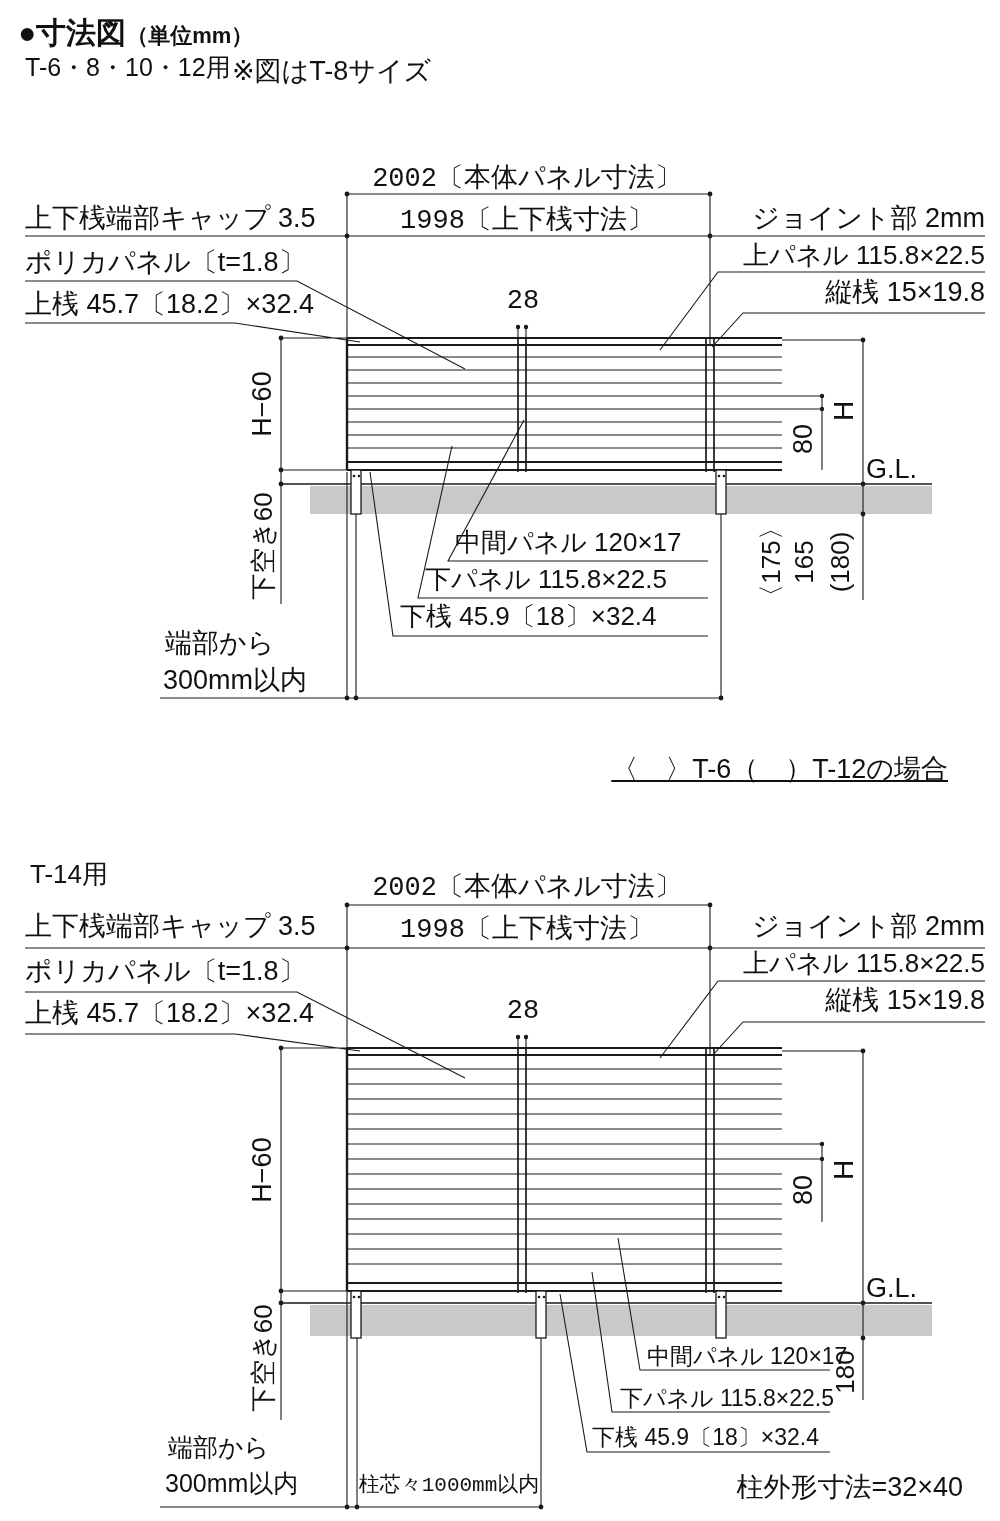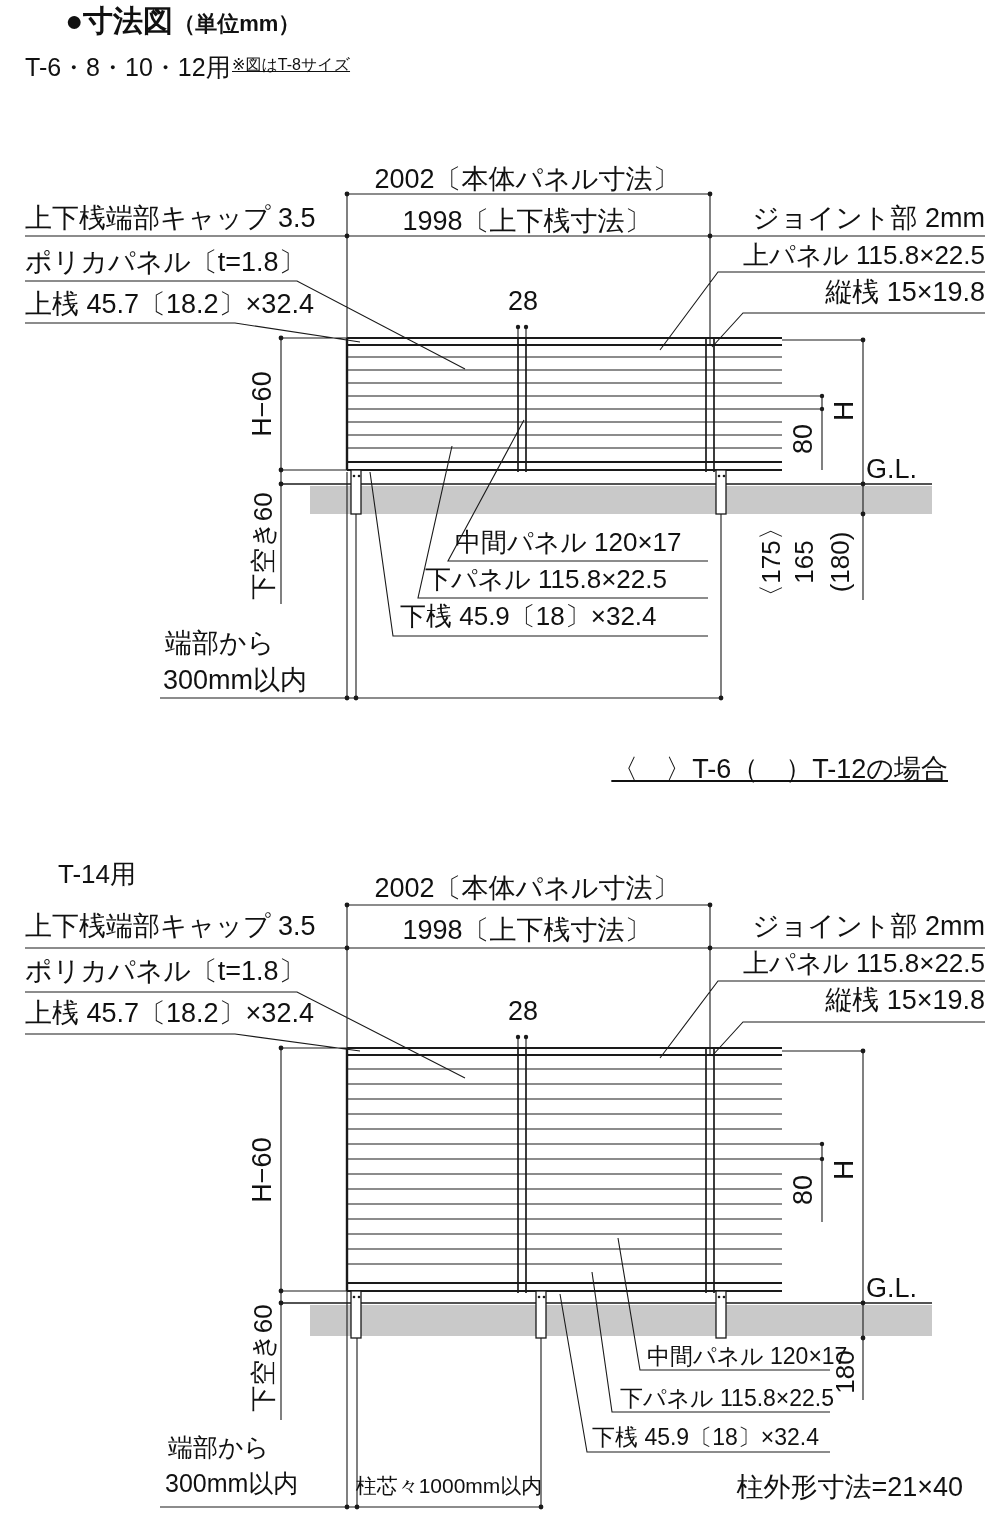--- a/index.html
+++ b/index.html
@@ -1,20 +1,20 @@
 <!DOCTYPE html>
 <html><head>
 <meta charset="utf-8">
 <style>
   html,body{margin:0;padding:0;background:#fff;}
   #page{position:relative;width:1000px;height:1521px;background:#fff;overflow:hidden;
         font-family:"Liberation Sans","DejaVu Sans",sans-serif;color:#111;}
   svg{position:absolute;left:0;top:0;}
   .txt{position:absolute;white-space:nowrap;line-height:1.05;color:#111;}
-  .ctr{transform:translateX(-50%);}
+  .ctr{transform:translateX(-50%);font-family:Liberation Mono, monospace;}
   .rot{position:absolute;white-space:nowrap;line-height:1;transform:translate(-50%,-50%) rotate(-90deg);}
   .b{font-weight:bold;}
 </style>
 </head>
 <body>
 
 <div id="page">
 
 <svg width="1000" height="1521" viewBox="0 0 1000 1521">
 
@@ -107,25 +107,25 @@
       <circle cx="354" cy="1297" r="1.3"></circle>
           <circle cx="359" cy="1297" r="1.3"></circle>
       <circle cx="539" cy="1297" r="1.3"></circle>
           <circle cx="544" cy="1297" r="1.3"></circle>
       <circle cx="719" cy="1297" r="1.3"></circle>
           <circle cx="724" cy="1297" r="1.3"></circle>
     </g>
   </g>
 </svg>
 
-<div class="txt" style="left:18px;top:5px;font-size:30px;margin-left:47px;">
+<div class="txt" style="left:18px;top:17px;font-size:30px;">
   <span class="b">●寸法図</span><span class="b" style="font-size:22px;">（単位mm）</span>
 </div>
 <div class="txt" style="left:25px;top:54px;font-size:25px;">T-6・8・10・12用</div>
-<div class="txt" style="left:232px;top:57px;font-size:16px;text-decoration:underline;">※図はT-8サイズ</div>
+<div class="txt" style="left:232px;top:57px;font-size:27px;">※図はT-8サイズ</div>
 
 <div class="txt ctr" style="left:527px;top:165px;font-size:27px;">2002〔本体パネル寸法〕</div>
 <div class="txt ctr" style="left:527px;top:207px;font-size:27px;">1998〔上下桟寸法〕</div>
 <div class="txt" style="left:25px;top:204px;font-size:27px;">上下桟端部キャップ 3.5</div>
 <div class="txt" style="right:15px;top:204px;font-size:27px;">ジョイント部 2mm</div>
 <div class="txt" style="left:25px;top:248px;font-size:27px;">ポリカパネル〔t=1.8〕</div>
 <div class="txt" style="right:15px;top:242px;font-size:26px;">上パネル 115.8×22.5</div>
 <div class="txt" style="left:25px;top:290px;font-size:27px;">上桟 45.7〔18.2〕×32.4</div>
 <div class="txt" style="right:15px;top:278px;font-size:27px;">縦桟 15×19.8</div>
 <div class="txt ctr" style="left:523px;top:287px;font-size:27px;">28</div>
@@ -137,21 +137,21 @@
 <div class="rot" style="left:771px;top:562px;font-size:26px;">〈175〉</div>
 <div class="rot" style="left:804px;top:562px;font-size:26px;">165</div>
 <div class="rot" style="left:840px;top:562px;font-size:26px;">(180)</div>
 <div class="txt" style="left:455px;top:529px;font-size:26px;">中間パネル 120×17</div>
 <div class="txt" style="left:425px;top:566px;font-size:26px;">下パネル 115.8×22.5</div>
 <div class="txt" style="left:400px;top:603px;font-size:26px;">下桟 45.9〔18〕×32.4</div>
 <div class="txt" style="left:165px;top:629px;font-size:27px;">端部から</div>
 <div class="txt" style="left:163px;top:666px;font-size:27px;">300mm以内</div>
 <div class="txt" style="right:52px;top:755px;font-size:27px;text-decoration:underline;">〈　〉T-6（　）T-12の場合</div>
 
-<div class="txt" style="left:30px;top:861px;font-size:26px;margin-left:28px;">T-14用</div>
+<div class="txt" style="left:30px;top:861px;font-size:26px;">T-14用</div>
 <div class="txt ctr" style="left:527px;top:874px;font-size:27px;">2002〔本体パネル寸法〕</div>
 <div class="txt ctr" style="left:527px;top:916px;font-size:27px;">1998〔上下桟寸法〕</div>
 <div class="txt" style="left:25px;top:912px;font-size:27px;">上下桟端部キャップ 3.5</div>
 <div class="txt" style="right:15px;top:912px;font-size:27px;">ジョイント部 2mm</div>
 <div class="txt" style="left:25px;top:957px;font-size:27px;">ポリカパネル〔t=1.8〕</div>
 <div class="txt" style="right:15px;top:950px;font-size:26px;">上パネル 115.8×22.5</div>
 <div class="txt" style="left:25px;top:999px;font-size:27px;">上桟 45.7〔18.2〕×32.4</div>
 <div class="txt" style="right:15px;top:986px;font-size:27px;">縦桟 15×19.8</div>
 <div class="txt ctr" style="left:523px;top:997px;font-size:27px;">28</div>
 <div class="rot" style="left:262px;top:1170px;font-size:27px;">H−60</div>
@@ -159,15 +159,15 @@
 <div class="rot" style="left:844px;top:1170px;font-size:28px;">H</div>
 <div class="rot" style="left:803px;top:1190px;font-size:27px;">80</div>
 <div class="txt" style="left:866px;top:1274px;font-size:27px;">G.L.</div>
 <div class="rot" style="left:845px;top:1372px;font-size:26px;">180</div>
 <div class="txt" style="left:647px;top:1344px;font-size:23px;">中間パネル 120×17</div>
 <div class="txt" style="left:620px;top:1386px;font-size:23px;">下パネル 115.8×22.5</div>
 <div class="txt" style="left:592px;top:1425px;font-size:23px;">下桟 45.9〔18〕×32.4</div>
 <div class="txt" style="left:168px;top:1434px;font-size:25px;">端部から</div>
 <div class="txt" style="left:165px;top:1470px;font-size:25px;">300mm以内</div>
 <div class="txt ctr" style="left:449px;top:1475px;font-size:21px;">柱芯々1000mm以内</div>
-<div class="txt" style="right:37px;top:1473px;font-size:27px;">柱外形寸法=21×40</div>
+<div class="txt" style="right:37px;top:1473px;font-size:27px;">柱外形寸法=32×40</div>
 
 </div>
 
 </body></html>

